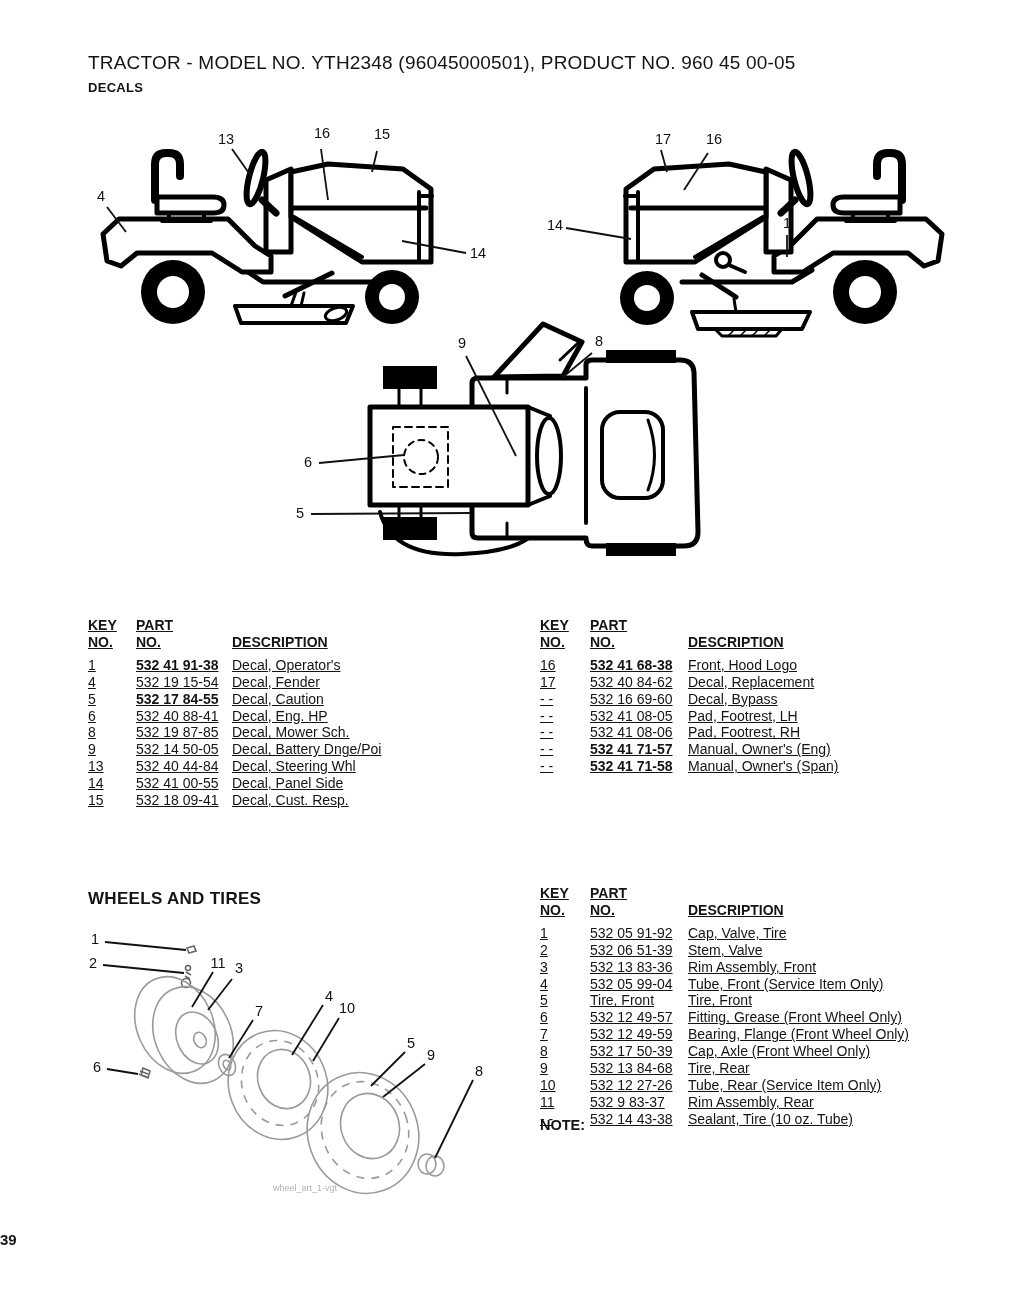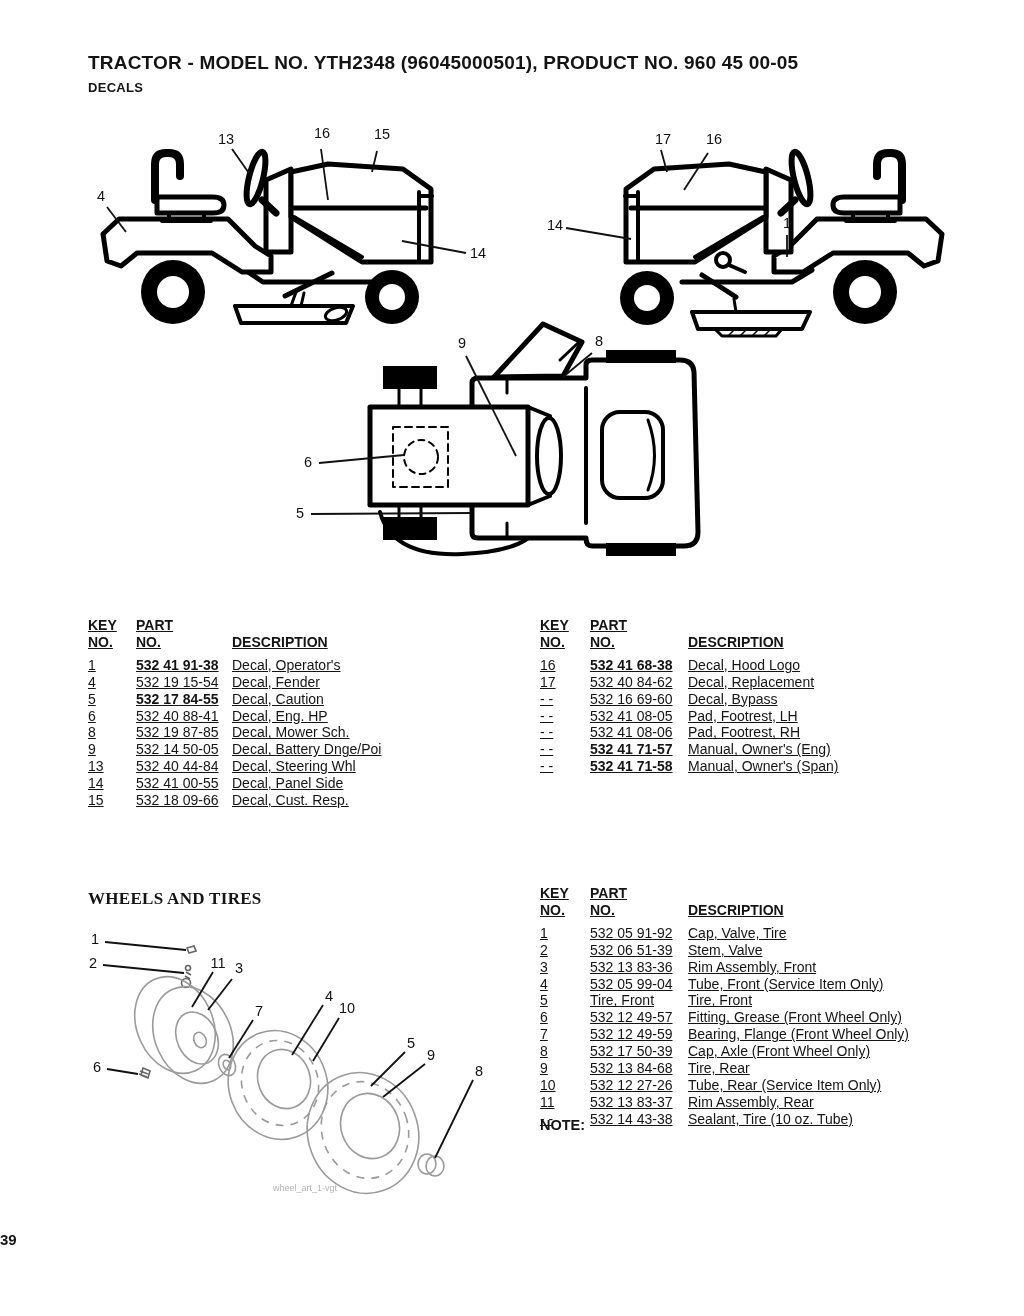--- a/index.html
+++ b/index.html
@@ -2,23 +2,23 @@
 <html><head>
 <meta charset="utf-8">
 <style>
   html,body{margin:0;padding:0;background:#e8e8e8;}
   .page{
     position:relative;width:1024px;height:1316px;background:#ffffff;
     font-family:"Liberation Sans", sans-serif;color:#141414;overflow:hidden;
     margin:0 auto;
   }
   .abs{position:absolute;}
-  .title1{left:88px;top:52px;font-size:19px;font-weight:bold;letter-spacing:.2px;white-space:nowrap;}
+  .title1{left:88px;top:52px;font-size:19px;font-weight:normal;letter-spacing:.2px;white-space:nowrap;}
   .title2{left:88px;top:80px;font-size:13px;font-weight:bold;letter-spacing:.3px;}
-  .section-head{left:88px;top:889px;font-size:17px;font-weight:bold;letter-spacing:.3px;font-family:Liberation Serif, serif;}
+  .section-head{left:88px;top:889px;font-size:17px;font-weight:bold;letter-spacing:.3px;}
   .ptable{font-size:14px;line-height:16.9px;text-decoration:underline;}
   .thead{display:grid;grid-template-columns:48px 96px 1fr;font-weight:bold;margin-bottom:6px;}
   .hc{display:flex;flex-direction:column;justify-content:flex-end;}
   .tr{display:grid;grid-template-columns:48px 96px 1fr;}
   .t-right .thead,.t-right .tr{grid-template-columns:50px 98px 1fr;}
   .td{white-space:nowrap;}
   .bp{font-weight:bold;}
   .note{left:540px;top:1116px;display:flex;font-size:14.5px;line-height:18px;width:440px;}
   .note .lbl{font-weight:bold;margin-right:9px;}
   .pageno{left:0;top:1231px;width:1024px;text-align:left;font-size:15px;font-weight:bold;}
@@ -229,21 +229,21 @@
         <span class="td">532 40 44-84</span>
         <span class="td">Decal, Steering Whl</span>
       </div>
     <div class="tr">
         <span class="td">14</span>
         <span class="td">532 41 00-55</span>
         <span class="td">Decal, Panel Side</span>
       </div>
     <div class="tr">
         <span class="td">15</span>
-        <span class="td">532 18 09-66</span>
+        <span class="td">532 18 09-41</span>
         <span class="td">Decal, Cust. Resp.</span>
       </div>
   </div>
 
   <div class="abs ptable t-right" style="left:540px;top:617px;width:450px;">
     <div class="thead">
       <div class="hc">
           <span>KEY</span>
           <span>NO.</span>
         </div>
@@ -251,21 +251,21 @@
           <span>PART</span>
           <span>NO.</span>
         </div>
       <div class="hc">
           <span>DESCRIPTION</span>
         </div>
     </div>
     <div class="tr">
         <span class="td">16</span>
         <span class="td bp">532 41 68-38</span>
-        <span class="td">Decal, Hood Logo</span>
+        <span class="td">Front, Hood Logo</span>
       </div>
     <div class="tr">
         <span class="td">17</span>
         <span class="td">532 40 84-62</span>
         <span class="td">Decal, Replacement</span>
       </div>
     <div class="tr">
         <span class="td">- -</span>
         <span class="td">532 16 69-60</span>
         <span class="td">Decal, Bypass</span>
@@ -420,21 +420,21 @@
         <span class="td">532 13 84-68</span>
         <span class="td">Tire, Rear</span>
       </div>
     <div class="tr">
         <span class="td">10</span>
         <span class="td">532 12 27-26</span>
         <span class="td">Tube, Rear (Service Item Only)</span>
       </div>
     <div class="tr">
         <span class="td">11</span>
-        <span class="td">532 13 83-37</span>
+        <span class="td">532 9 83-37</span>
         <span class="td">Rim Assembly, Rear</span>
       </div>
     <div class="tr">
         <span class="td">- -</span>
         <span class="td">532 14 43-38</span>
         <span class="td">Sealant, Tire (10 oz. Tube)</span>
       </div>
   </div>
 
   <div class="abs note">

